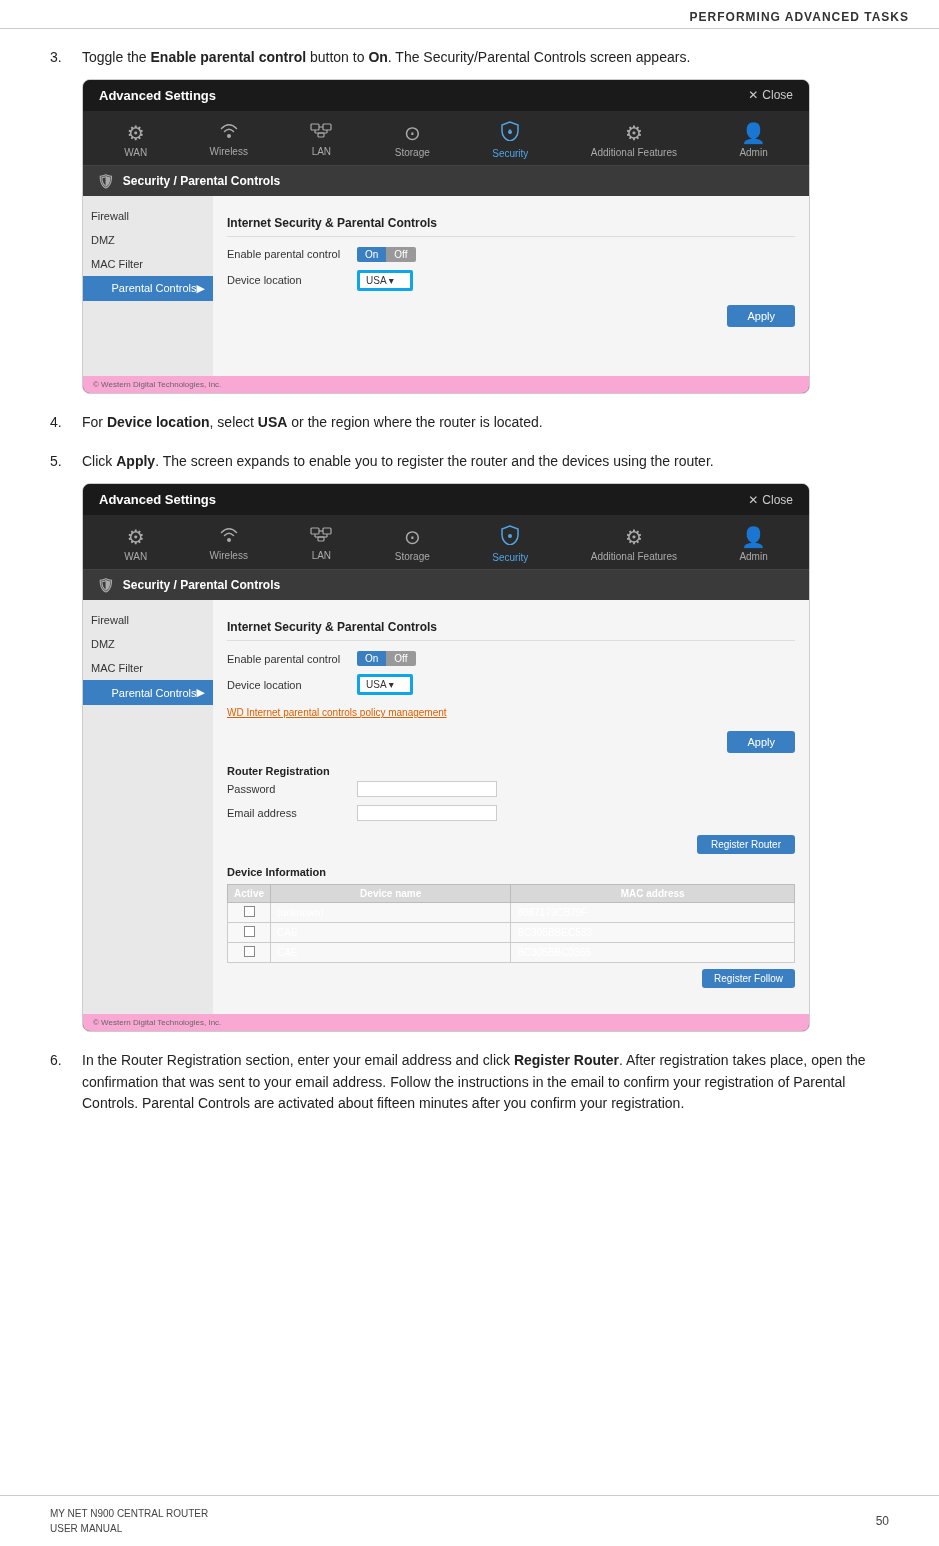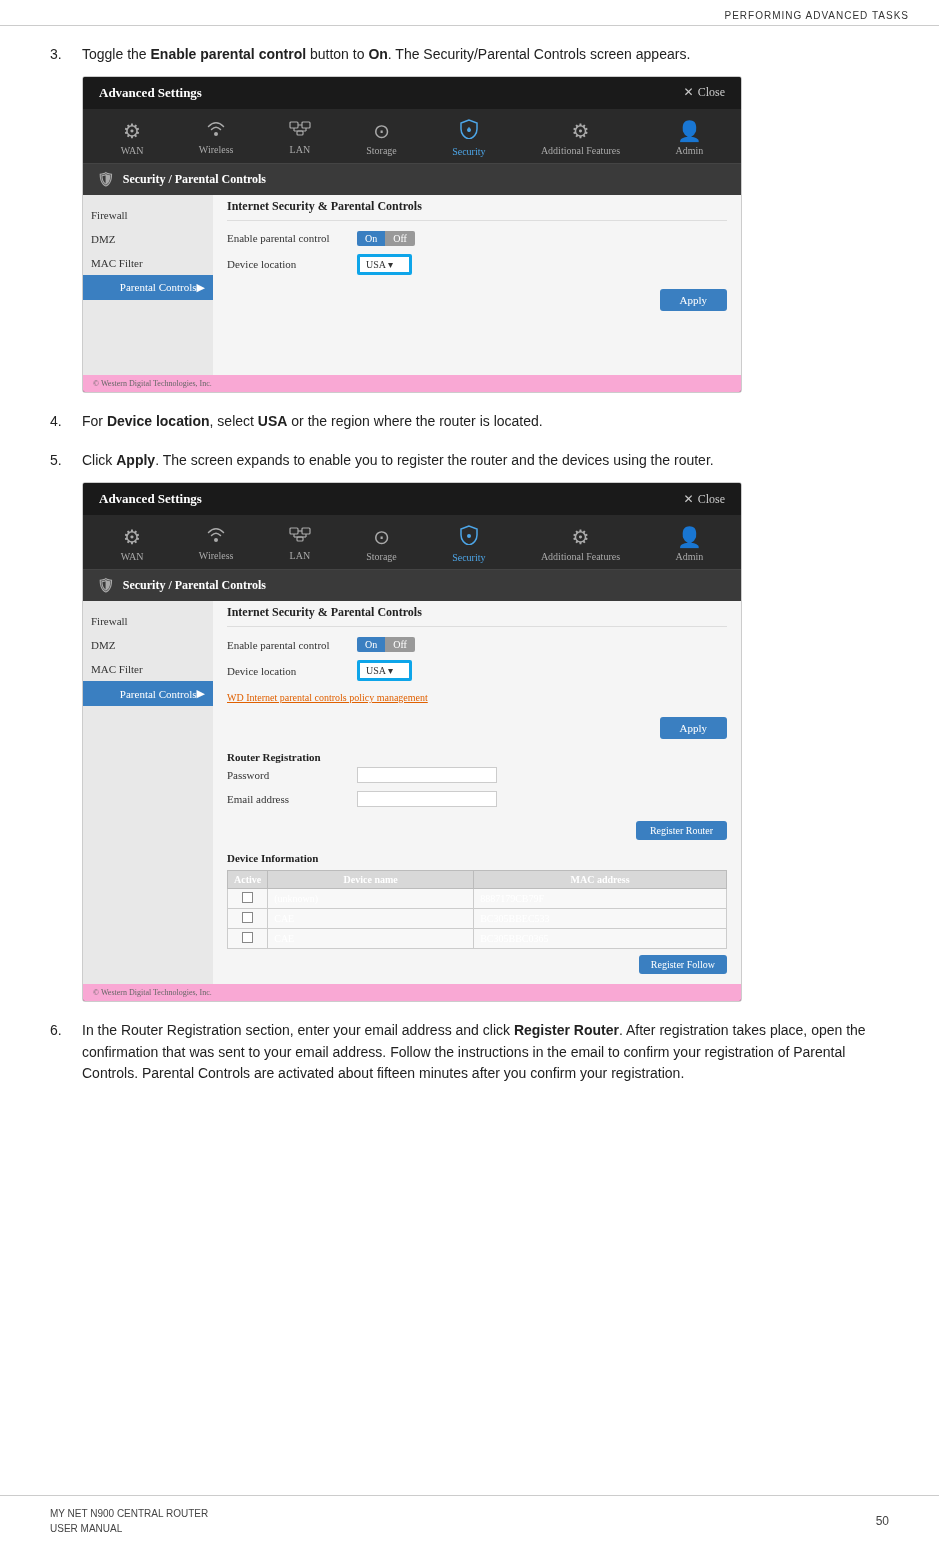--- a/index.html
+++ b/index.html
@@ -8,22 +8,22 @@
       font-size: 14px;
       background: #fff;
       color: #222;
       width: 939px;
       min-height: 1546px;
       position: relative;
     }
 
     .page-header {
       text-align: right;
-      font-size: 10px;
-      font-weight: normal;
+      font-size: 12px;
+      font-weight: bold;
       letter-spacing: 1px;
       color: #333;
       padding: 10px 30px 4px 30px;
       border-bottom: 1px solid #ccc;
     }
 
     .page-content {
       padding: 18px 50px 30px 50px;
     }
 
@@ -46,24 +46,23 @@
     .step-text {
       font-size: 14px;
       line-height: 1.55;
     }
 
     .step-text b { font-weight: bold; }
 
     .screenshot-container {
       margin: 10px 0 18px 32px;
       border: 1px solid #ccc;
-      border-radius: 3px;
+      border-radius: 8px;
       overflow: hidden;
-      width: 660px;
-      font-family: Liberation Serif, serif;
+      width: 728px;
     }
 
     
     .adv-settings {
       background: #2a2a2a;
       color: #fff;
       padding: 0;
     }
 
     .adv-header {
@@ -158,21 +157,21 @@
     .left-menu-item.active {
       background: #3a7fc1;
       color: #fff;
       display: flex;
       align-items: center;
       justify-content: flex-end;
     }
 
     .right-panel {
       flex: 1;
-      padding: 4px 14px;
+      padding: 20px 14px;
       background: #f5f5f5;
     }
 
     .panel-title {
       font-size: 12px;
       font-weight: bold;
       color: #222;
       margin-bottom: 10px;
       border-bottom: 1px solid #ddd;
       padding-bottom: 6px;

